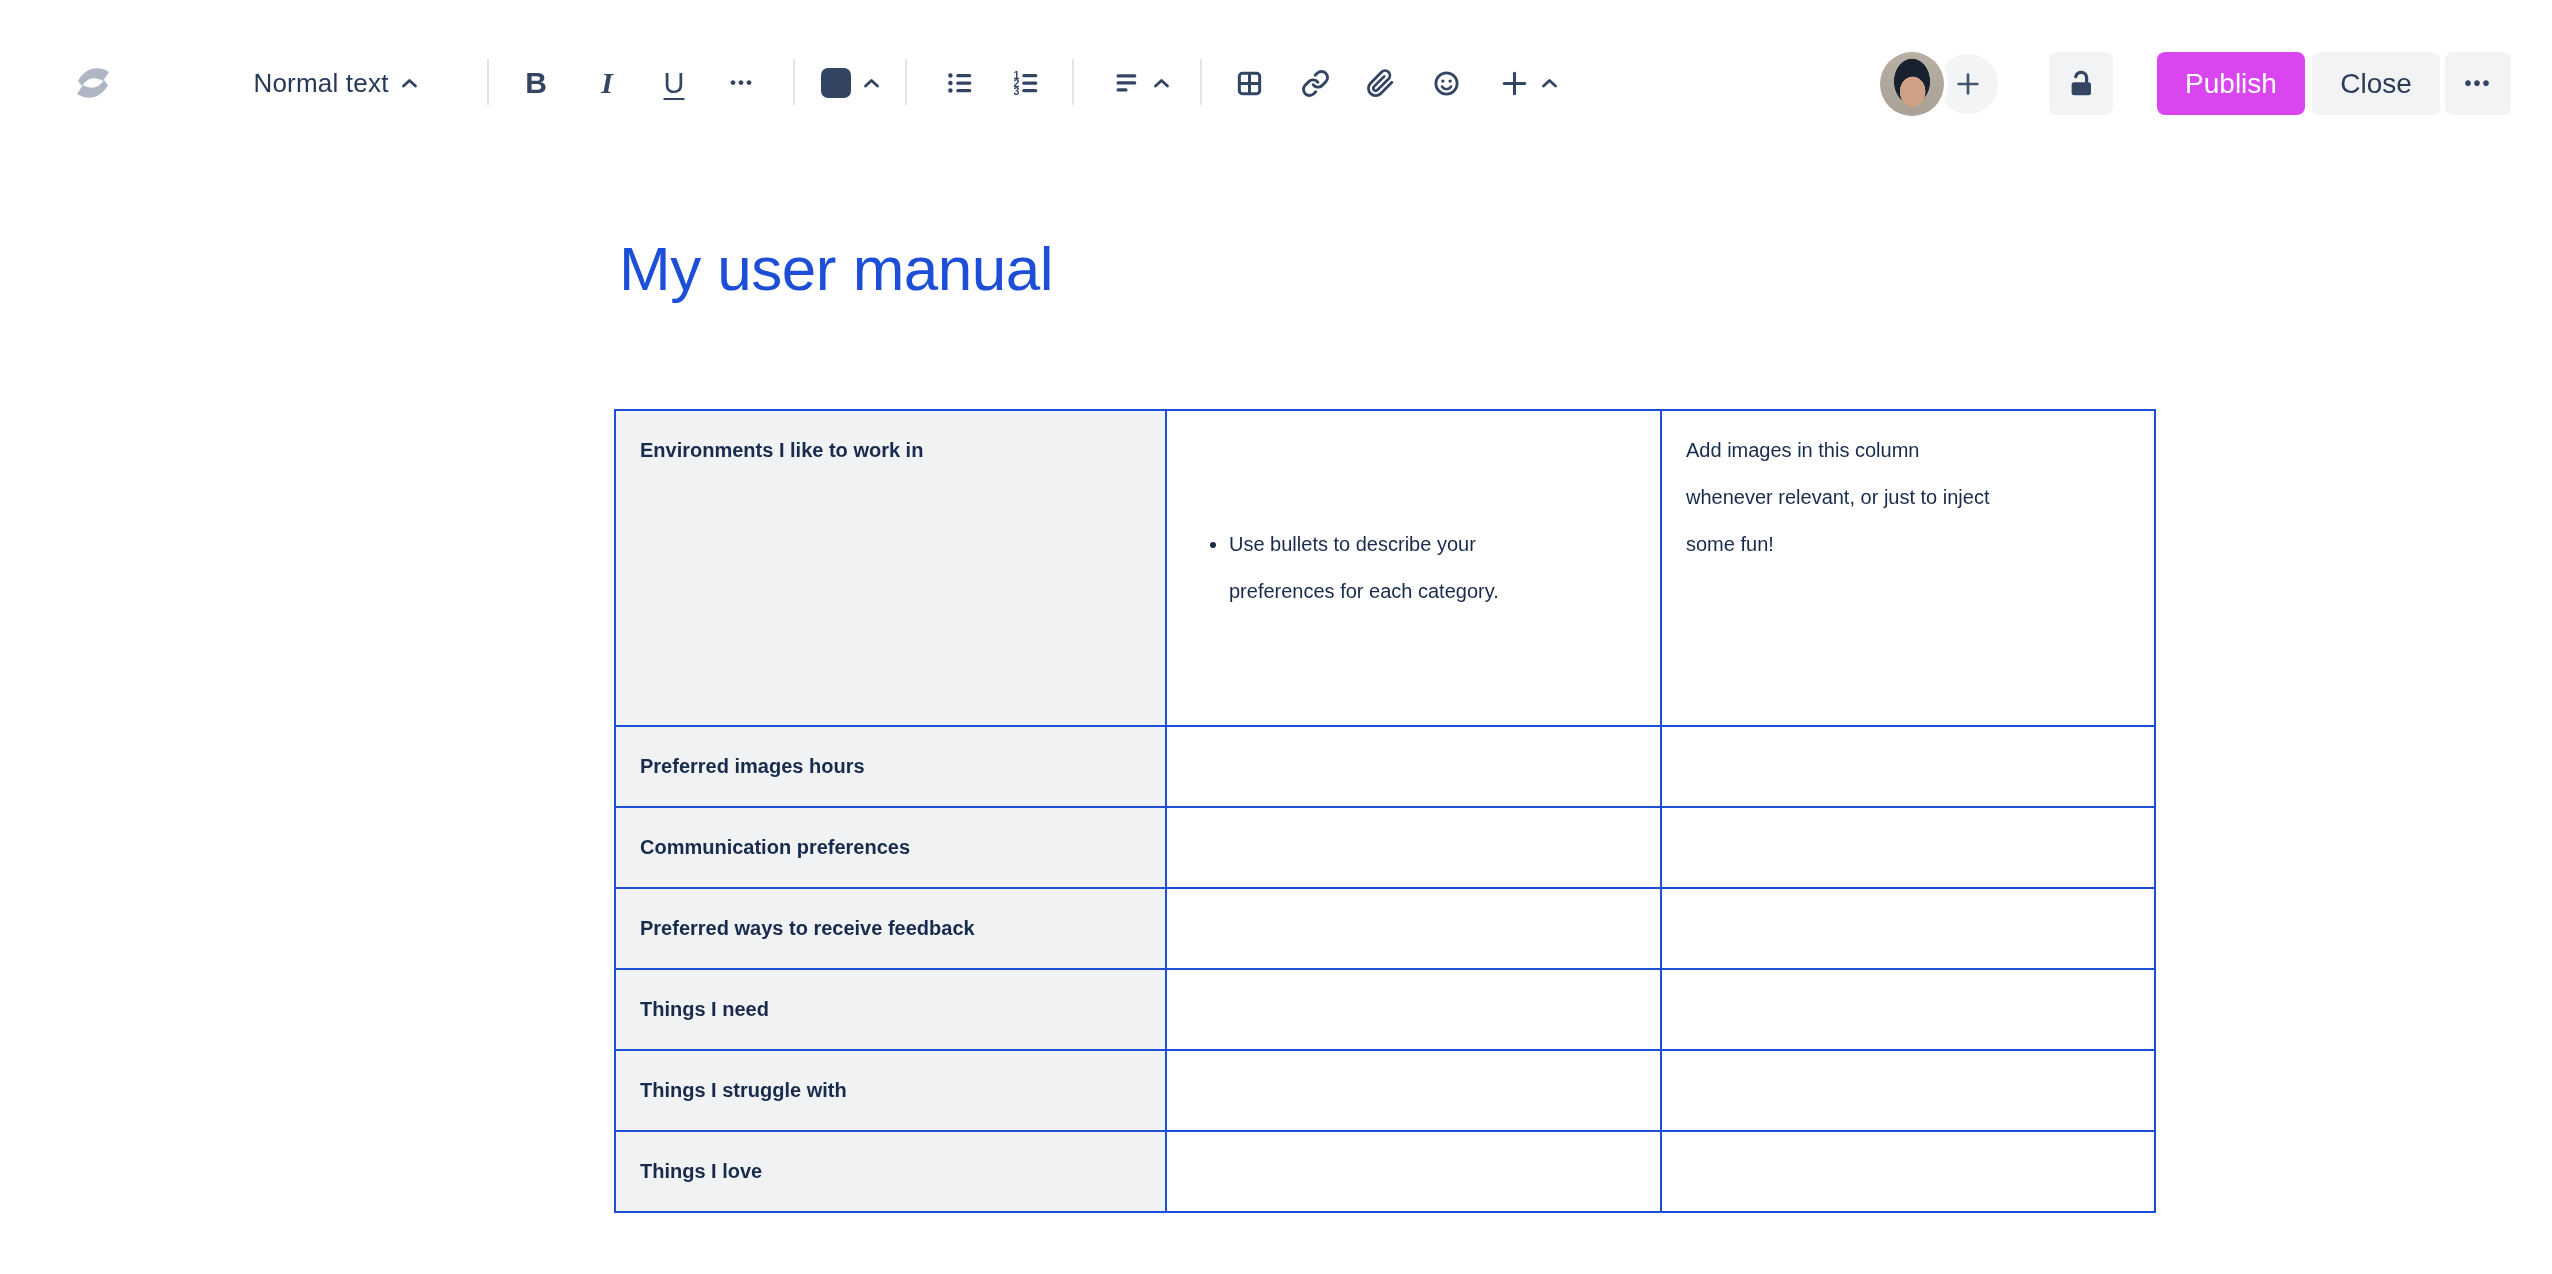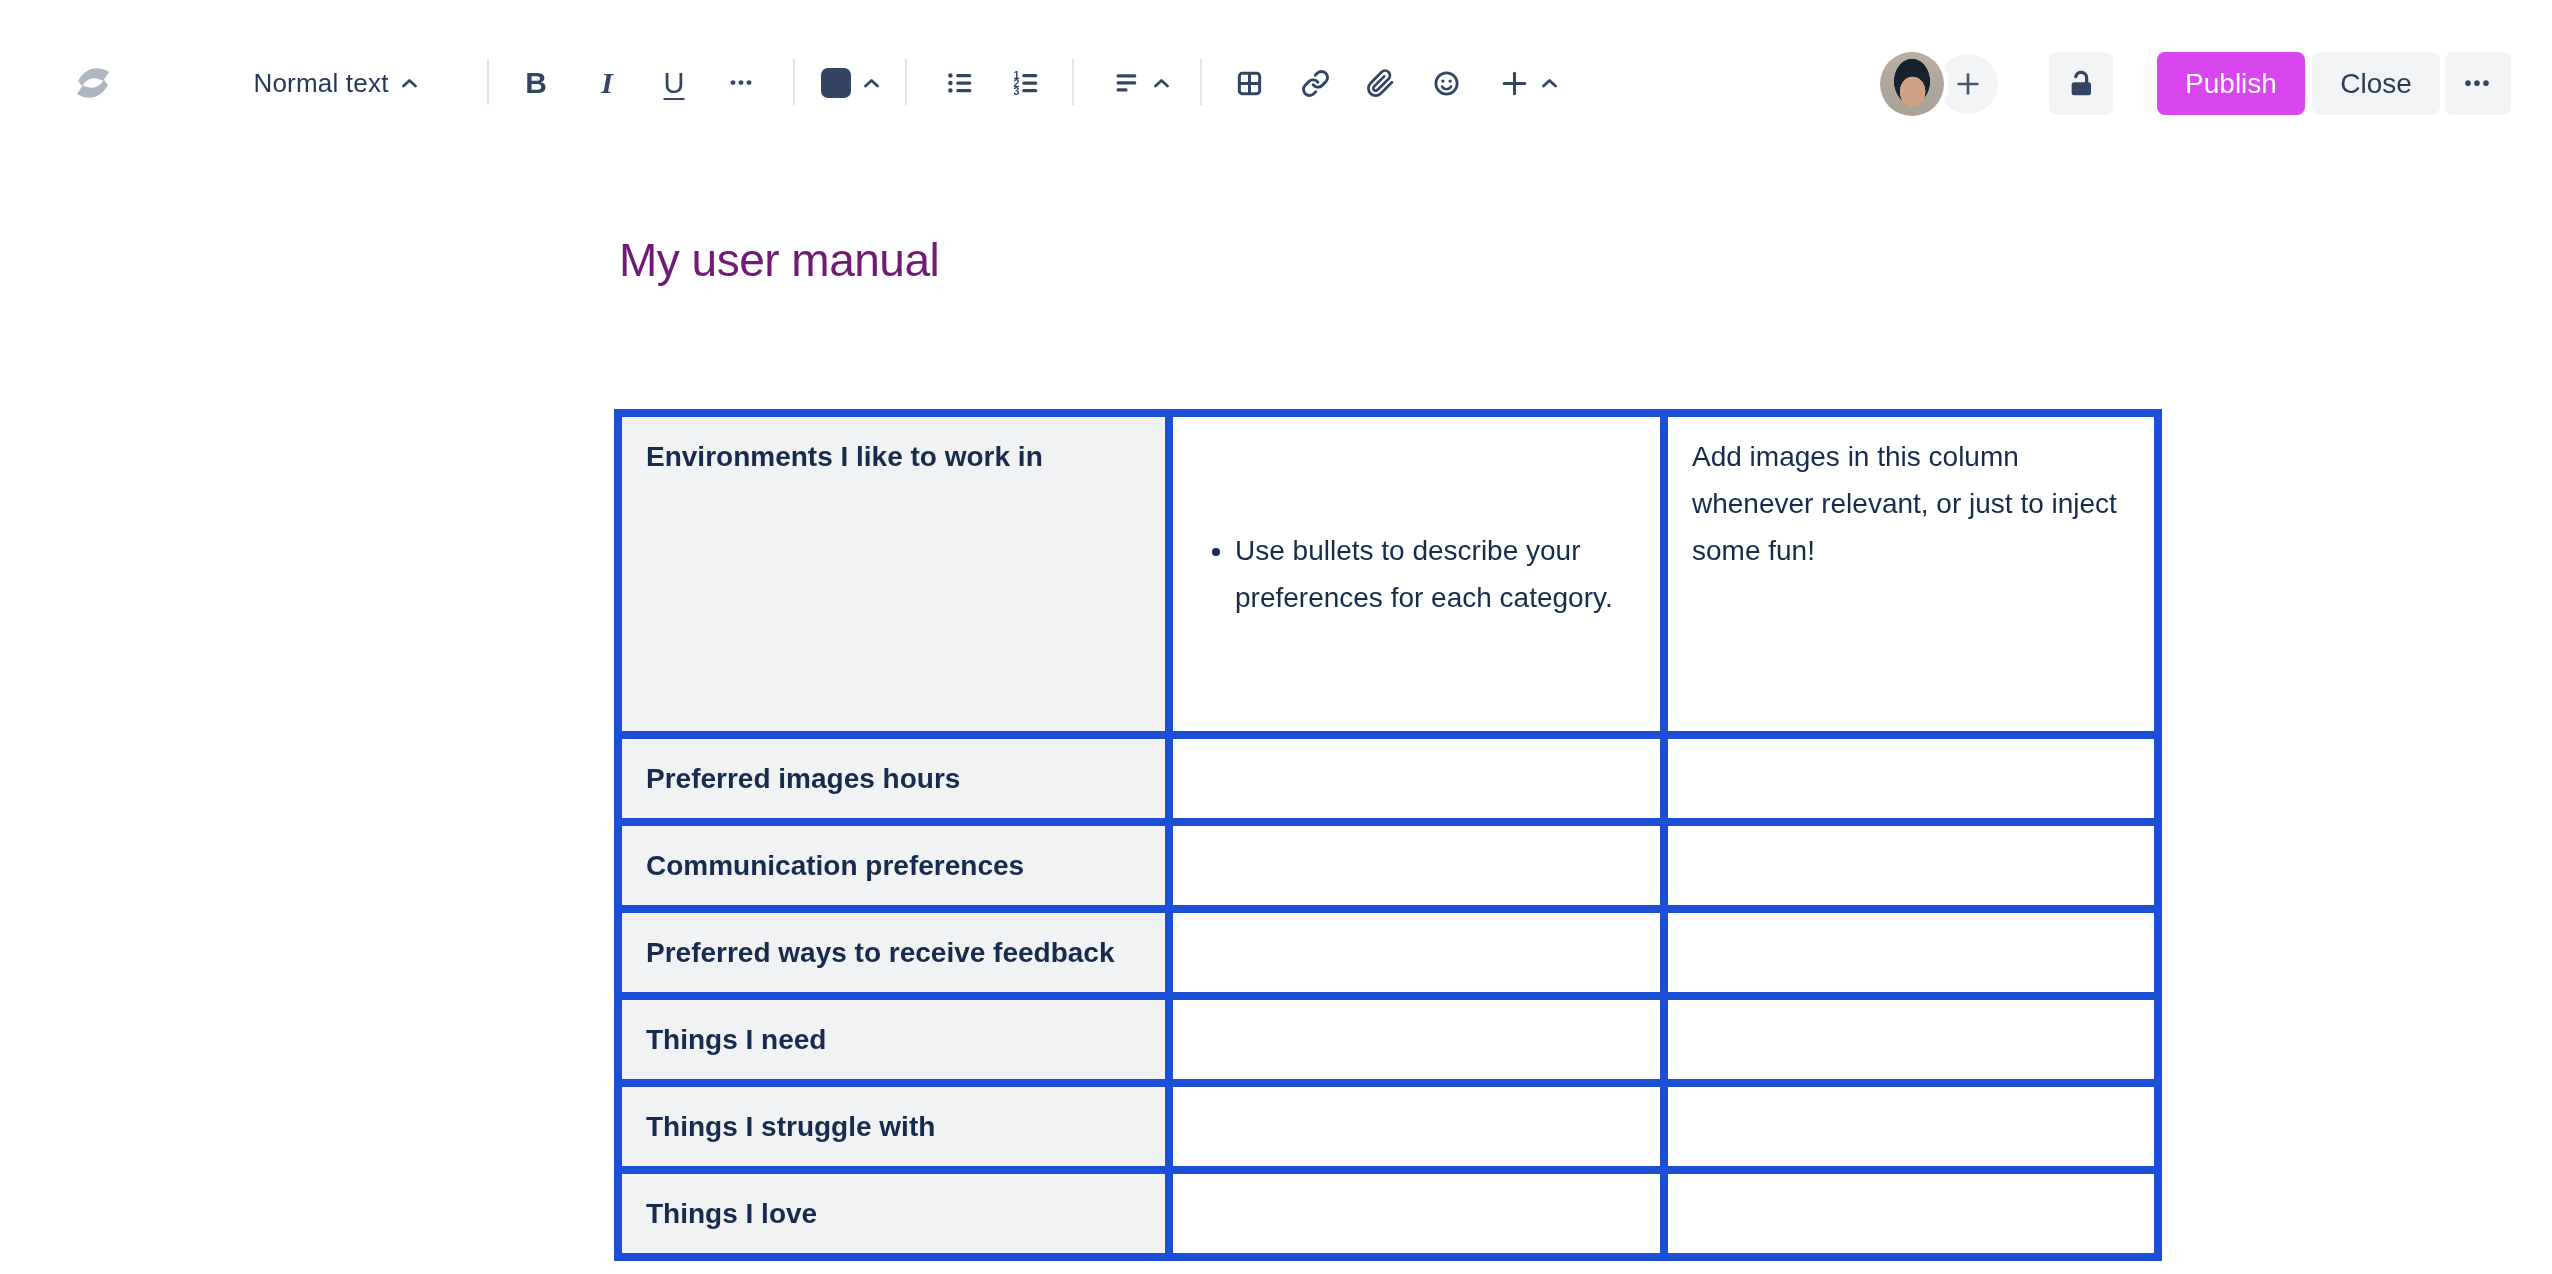--- a/index.html
+++ b/index.html
@@ -32,27 +32,27 @@
                 background:#F3F4F6; z-index:1; display:flex; align-items:center; justify-content:center;
                 cursor:pointer; }
   .btn { position:absolute; top:52px; height:63px; border:none; border-radius:8px;
          display:flex; align-items:center; justify-content:center;
          font-family:"Liberation Sans", sans-serif; font-size:28px; cursor:pointer; }
   .btn-neutral { background:#F2F3F5; color:#2A3B55; }
   .btn-primary { background:#d946ef; color:#fff; font-weight:500; }
   .btn-more-dots { font-size:20px; letter-spacing:2px; font-weight:700; color:#344563; }
 
   
-  .doc-title { position:absolute; left:582px; top:233px; font-size:46px; font-weight:500;
-               letter-spacing:-0.5px; color:#701a75; cursor:text; }
+  .doc-title { position:absolute; left:582px; top:233px; font-size:62px; font-weight:500;
+               letter-spacing:-0.5px; color:#1d4ed8; cursor:text; }
 
   table.user-manual { position:absolute; left:577px; top:409px; border-collapse:collapse;
                       table-layout:fixed; }
-  table.user-manual td { border:8px solid #1d4ed8; vertical-align:top;
-                         padding:16px 24px; font-size:28px; line-height:47px;
+  table.user-manual td { border:2px solid #1d4ed8; vertical-align:top;
+                         padding:16px 24px; font-size:20px; line-height:47px;
                          color:#172B4D; white-space:pre-line; cursor:text; }
   td.label-cell { background:#F1F2F4; font-weight:700; }
   td.hint-cell ul { margin:0; padding-left:38px; }
   td.hint-cell li { line-height:47px; white-space:pre-line; }
   .col1 { width:551px; } .col2 { width:495px; } .col3 { width:494px; }
 
   svg { display:block; }
 </style>
 </head>
 <body>

